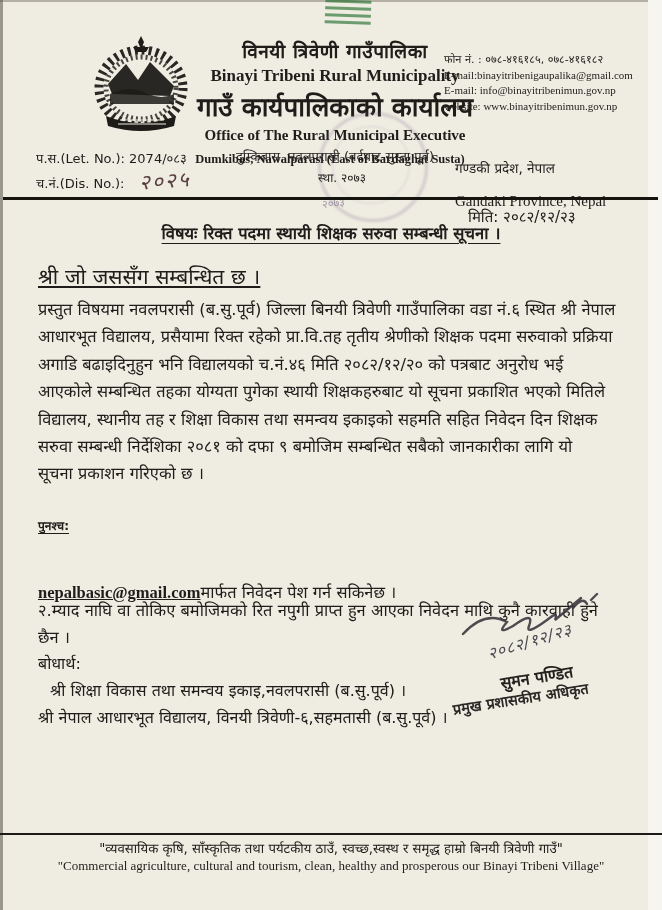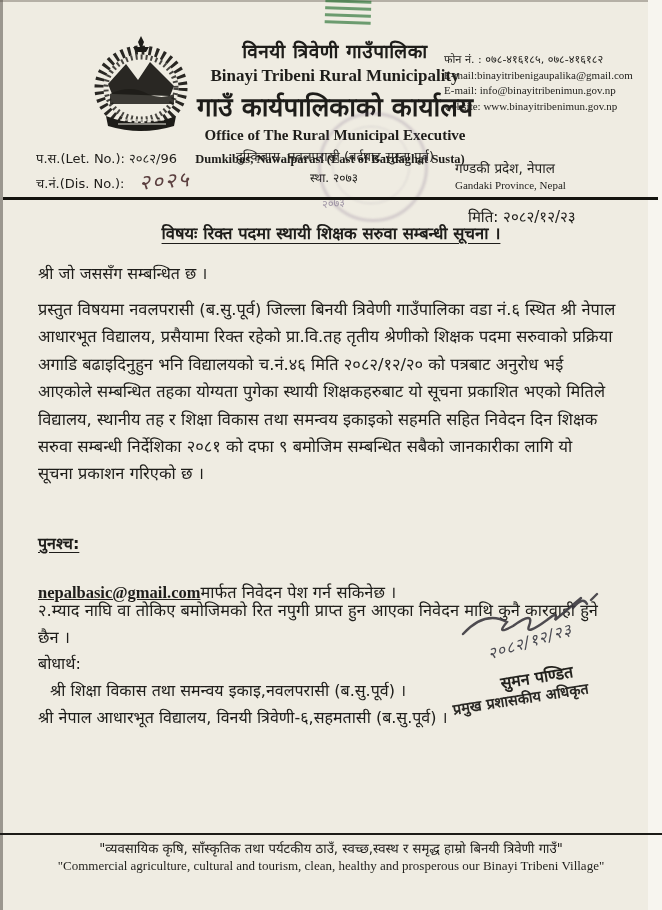--- a/index.html
+++ b/index.html
@@ -13,37 +13,37 @@
   .edge-top{position:absolute;left:0;top:0;width:662px;height:2px;background:#8d897e;opacity:.6;}
   .edge-right{position:absolute;right:0;top:0;width:14px;height:910px;background:#f7f5ef;}
   .abs{position:absolute;}
   .center-head{left:150px;top:38px;width:370px;text-align:center;}
   .h-np1{font-size:19px;font-weight:bold;letter-spacing:.5px;}
   .h-en1{font-size:17px;font-weight:bold;margin-top:2px;}
   .h-np2{font-size:26px;font-weight:bold;margin-top:2px;}
   .h-en2{font-size:15px;font-weight:bold;margin-top:3px;}
   .h-np3{font-size:13px;margin-top:3px;}
   .h-en3{left:140px;top:152px;width:380px;text-align:center;font-size:12.5px;font-weight:bold;}
-  .h-est{left:144px;top:169px;width:380px;text-align:center;font-size:12px;}
+  .h-est{left:152px;top:169px;width:380px;text-align:center;font-size:12px;}
   .contact{left:444px;top:52px;width:210px;font-size:11px;line-height:15.5px;}
   .contact .np-line{font-size:11px;}
   .province{left:455px;top:160px;font-size:13.5px;line-height:17px;}
-  .province .en{font-size:11px;}
+  .province .en{font-size:15px;margin-top:16px;}
   .refblock{left:36px;top:148px;font-size:13px;line-height:22px;}
   .hand{font-family:"DejaVu Sans",sans-serif;font-style:italic;color:#5c4040;
         font-size:21px;letter-spacing:2px;transform:rotate(-4deg);display:inline-block;
         margin-left:10px;}
   .rule{left:3px;top:197px;width:655px;height:3px;background:#15140f;}
   .dateline{left:468px;top:206px;font-size:15px;}
   .subject{left:0;top:221px;width:662px;text-align:center;}
   .subject span{font-size:16.5px;font-weight:bold;text-decoration:underline;text-underline-offset:4px;}
-  .salutation{left:38px;top:262px;font-size:16px;}
+  .salutation{left:38px;top:262px;font-size:21px;text-decoration:underline;}
   .bodytext{left:38px;top:297px;width:592px;font-size:16.4px;}
   .bodytext .line{height:27.4px;white-space:nowrap;}
-  .ps-head{left:38px;top:532px;font-size:16px;font-weight:bold;text-decoration:underline;text-underline-offset:3px;}
+  .ps-head{left:38px;top:517px;font-size:12px;font-weight:bold;text-decoration:underline;text-underline-offset:3px;}
   .ps1a{left:38px;top:544px;font-size:16.4px;white-space:nowrap;}
   .ps1b{left:38px;top:580px;font-size:16.4px;white-space:nowrap;}
   .ps1b .email{font-family:"Liberation Serif",serif;font-weight:bold;text-decoration:underline;font-size:16.5px;}
   .ps2a{left:38px;top:598px;font-size:16.4px;white-space:nowrap;}
   .ps2b{left:38px;top:625px;font-size:16.4px;}
   .cc-head{left:38px;top:652px;font-size:16px;}
   .cc1{left:50px;top:679px;font-size:16px;}
   .cc2{left:38px;top:706px;font-size:16px;}
   .sig-scribble{left:455px;top:592px;}
   .sig-date{left:486px;top:630px;font-size:16px;color:#4a4a52;transform:rotate(-17deg);
@@ -118,21 +118,21 @@
   </div>
 
   <div class="abs province">
     <div class="np">गण्डकी प्रदेश, नेपाल</div>
     <div class="en">Gandaki Province, Nepal</div>
   </div>
 
   <div class="abs refblock np">
     <div>
       <span>प.स.(Let. No.):</span>
-      <span>२०८२/96</span>
+      <span>2074/०८३</span>
     </div>
     <div>
       <span>च.नं.(Dis. No.):</span>
       <span class="hand">२०२५</span>
     </div>
   </div>
 
   <div class="abs seal"></div>
   <div class="abs seal-inner"></div>
   <div class="abs seal-txt np">२०७३</div>

